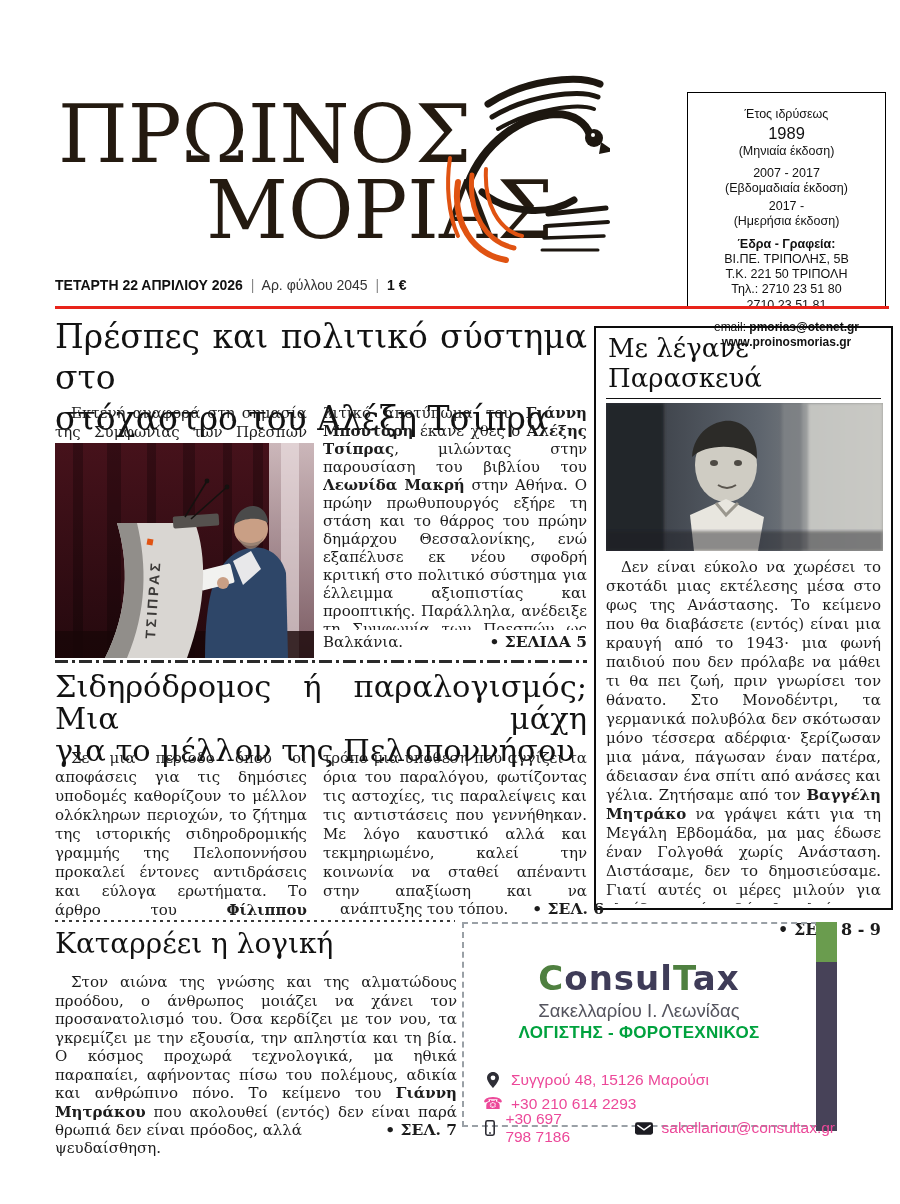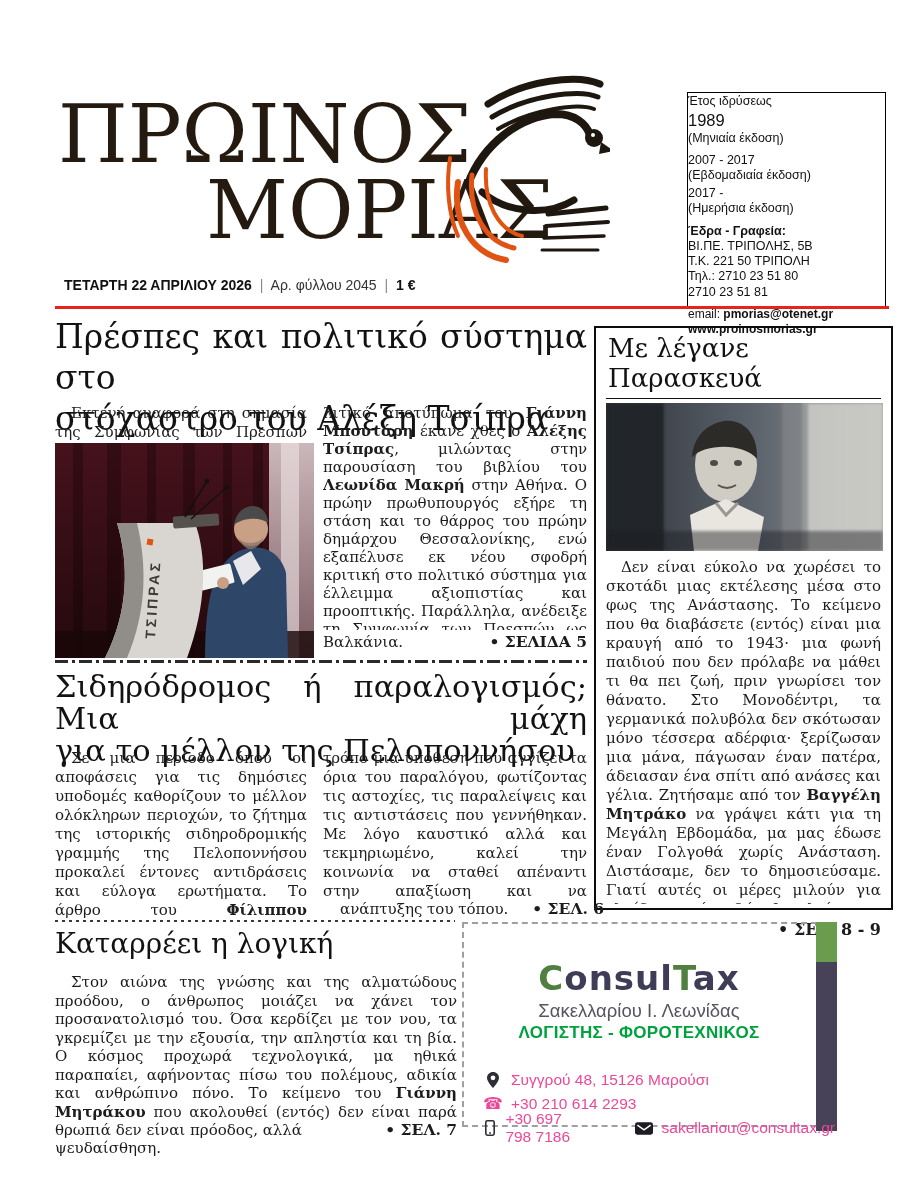--- a/index.html
+++ b/index.html
@@ -6,30 +6,30 @@
   #page{position:relative;width:900px;height:1204px;background:#fff;overflow:hidden;
         font-family:"DejaVu Serif","Liberation Serif",serif;color:#1c1c1c;}
   .abs{position:absolute;}
 
   
   .wordmark{left:58px;top:98px;color:#241a10;line-height:0.92;}
   .wm1{font-size:80px;letter-spacing:0px;}
   .wm2{font-size:80px;margin-left:148px;margin-top:2px;}
   .bird{left:428px;top:64px;}
   .infobox{left:687px;top:92px;width:199px;height:217px;border:1.6px solid #000;box-sizing:border-box;
-           padding-top:1px;font-family:"Liberation Sans","DejaVu Sans",sans-serif;
+           padding-top:14px;text-align:center;font-family:"Liberation Sans","DejaVu Sans",sans-serif;
            font-size:12.5px;line-height:1.22;color:#111;}
   .ib-year{font-size:16.5px;margin:1px 0;}
   .ib-sp6{height:6px;} .ib-sp3{height:3px;} .ib-sp8{height:7px;}
   .ib-b{font-weight:bold;}
   .ib-small{font-size:12px;}
   .subline{left:55px;top:277px;width:834px;display:flex;align-items:baseline;gap:16px;}
   .subtitle{font-family:"Liberation Sans","DejaVu Sans",sans-serif;font-size:21.5px;color:#1a1a1a;white-space:nowrap;}
   .dateline{font-family:"Liberation Sans","DejaVu Sans",sans-serif;font-size:14px;color:#111;white-space:nowrap;}
-  .dl-date{font-weight:bold;margin-left:9px;}
+  .dl-date{font-weight:bold;}
   .dl-sep{color:#888;font-weight:normal;padding:0 4px;}
   .dl-issue{font-weight:normal;color:#333;}
   .dl-price{font-weight:bold;}
   .redrule{left:55px;top:306px;width:834px;height:3px;background:#e8231a;}
 
   
   .hl{color:#121212;}
   .jl{text-align:justify;text-align-last:justify;}
   .lead-headline{left:55px;top:316px;width:532px;font-size:33px;line-height:41px;}
   .rail-headline{left:55px;top:671px;width:532px;font-size:30.5px;line-height:32px;}

